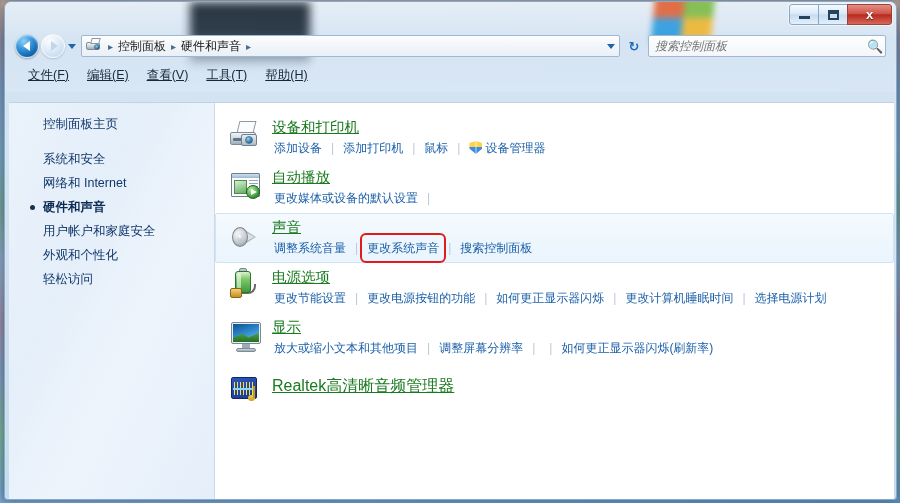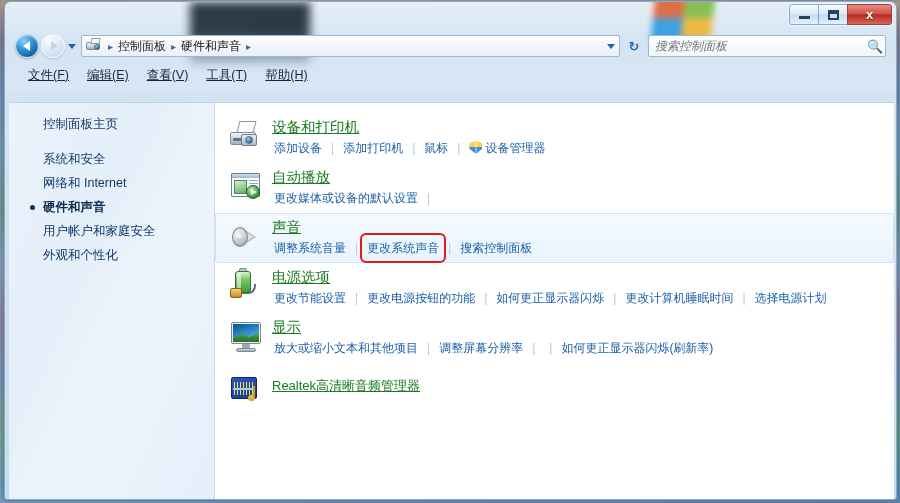--- a/index.html
+++ b/index.html
@@ -209,21 +209,21 @@
     background: linear-gradient(180deg,#f4fafe 0%, #eaf4fd 100%);
     border: 1px solid #cfe4f5;
     border-radius: 2px;
   }
   .sec-icon { width: 40px; flex:none; position: relative; height: 40px; }
   .sec-body { padding-left: 4px; }
   .sec-title {
     font-size: 14.5px; color: #1a7a1f; line-height: 19px;
     cursor: pointer; display: inline-block; text-decoration: underline;
   }
-  .sec-title.big { font-size: 13px; }
+  .sec-title.big { font-size: 16px; }
   .sec-links {
     font-size: 12px; color: #1a5fa8; line-height: 18px;
     display: flex; align-items: center; flex-wrap: nowrap; margin-top: 1px;
   }
   .sec-links a {
     color: #1a5fa8; text-decoration: none; cursor: pointer;
     white-space: nowrap; padding: 1px 2px;
   }
   .vbar { color: #b9c9d8; padding: 0 7px; }
   .shield {
@@ -388,20 +388,21 @@
 
   <div id="body">
 
     <div id="sidebar">
       <div class="side-link home">控制面板主页</div>
       <div class="side-link">系统和安全</div>
       <div class="side-link">网络和 Internet</div>
       <div class="side-link current">硬件和声音</div>
       <div class="side-link">用户帐户和家庭安全</div>
       <div class="side-link">外观和个性化</div>
+      <div class="side-link">轻松访问</div>
     </div>
 
     <div id="content">
 
       <div class="section">
         <div class="sec-icon">
           <div class="ico pr-paper"></div>
           <div class="ico pr-body"></div>
           <div class="ico pr-slot"></div>
           <div class="ico cam-body"></div>

